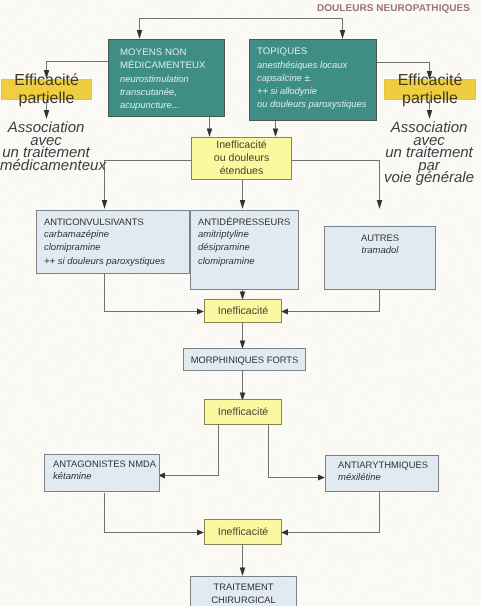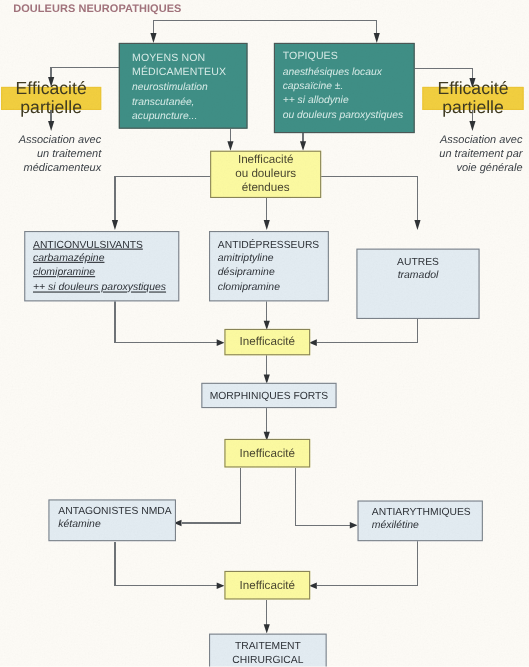--- a/index.html
+++ b/index.html
@@ -5,21 +5,21 @@
 <style>
   html,body{margin:0;padding:0;}
   body{width:481px;height:606px;background:#fdfbf6;font-family:"Liberation Sans",sans-serif;overflow:hidden;
         -webkit-font-smoothing:antialiased;text-rendering:geometricPrecision;}
   #page{position:relative;width:481px;height:606px;background:#fdfbf6;}
   #wires{position:absolute;left:0;top:0;width:481px;height:606px;}
   .node{position:absolute;box-sizing:border-box;}
 
   
   #chart-title{
-    position:absolute;left:12px;top:2.6px;width:470px;text-align:left;
+    position:absolute;left:0;top:2.6px;width:470px;text-align:right;
     font-size:10px;font-weight:bold;letter-spacing:0.05px;color:#a2737c;
   }
 
   
   .green{background:#3f8f86;border:1px solid #4d5755;color:#d8ece8;padding:8px 0 0 11px;}
   .green .hd{font-size:9.6px;line-height:13.1px;letter-spacing:.1px;}
   .green .it{font-style:italic;font-size:9.4px;line-height:13.1px;}
 
   
   .gold{background:#f2cf3f;border:1px solid #ecc636;color:#3f3a21;
@@ -31,21 +31,21 @@
        align-items:center;justify-content:center;}
   .ylw div{line-height:12.8px;}
 
   
   .blue{background:#e3ecf2;border:1px solid #7c838a;color:#2e3238;padding:4px 0 0 7px;}
   .blue .hd{font-size:9.4px;line-height:13.2px;letter-spacing:0px;white-space:nowrap;}
   .blue .it{font-style:italic;font-size:9.5px;line-height:13.2px;white-space:nowrap;}
   .blue.ctr{padding-left:0;text-align:center;}
 
   
-  .free{position:absolute;text-align:right;font-style:italic;font-size:10px;
+  .free{position:absolute;text-align:center;font-style:italic;font-size:15px;
         line-height:12.5px;color:#3b4046;}
 </style>
 </head>
 <body>
 
 <div id="page">
 
   <svg id="wires" viewBox="0 0 481 606">
     <g stroke="#6f7377" stroke-width="1.3" fill="none" shape-rendering="crispEdges">
 
@@ -143,28 +143,28 @@
     <div>un traitement par</div>
     <div>voie générale</div>
   </div>
 
   <div class="node ylw" style="left:191px;top:137px;width:101px;height:43px;">
     <div>Inefficacité</div>
     <div>ou douleurs</div>
     <div>étendues</div>
   </div>
 
-  <div class="node blue" style="left:22px;top:210px;width:141px;height:64px;text-decoration:underline;">
+  <div class="node blue" style="left:36px;top:210px;width:154px;height:64px;">
     <div class="hd">ANTICONVULSIVANTS</div>
     <div class="it">carbamazépine</div>
     <div class="it">clomipramine</div>
     <div class="it">++ si douleurs paroxystiques</div>
   </div>
 
-  <div class="node blue" style="left:190px;top:210px;width:109px;height:64px;">
+  <div class="node blue" style="left:190px;top:210px;width:109px;height:80px;">
     <div class="hd">ANTIDÉPRESSEURS</div>
     <div class="it">amitriptyline</div>
     <div class="it">désipramine</div>
     <div class="it">clomipramine</div>
   </div>
 
   <div class="node blue ctr" style="left:324px;top:226px;width:112px;height:64px;">
     <div class="hd">AUTRES</div>
     <div class="it">tramadol</div>
   </div>

